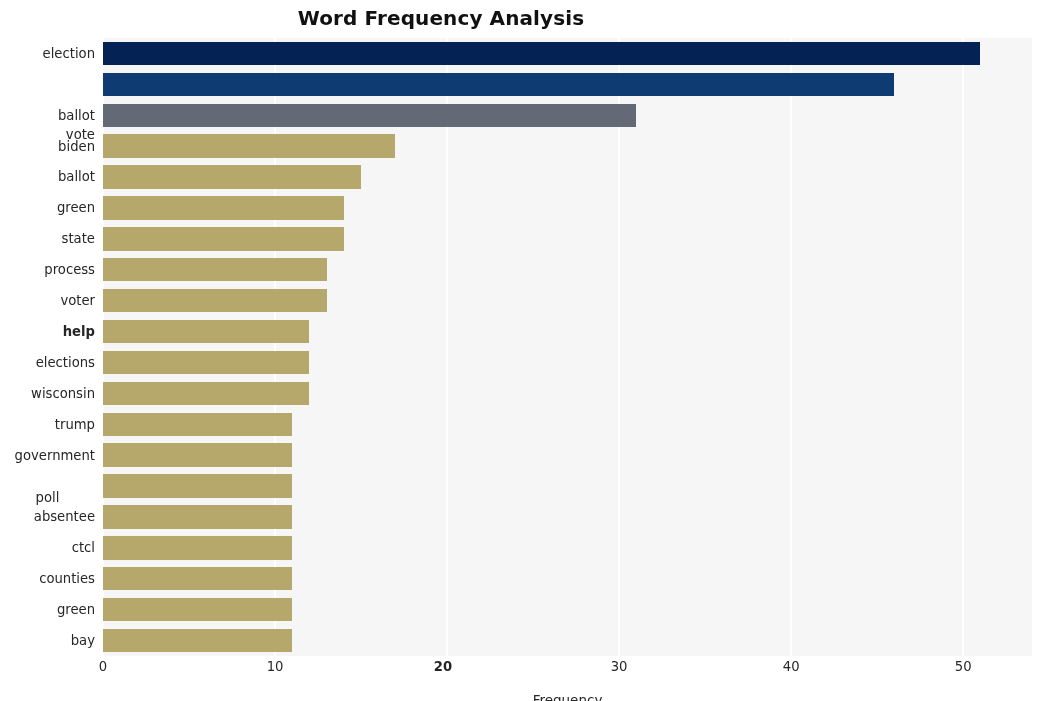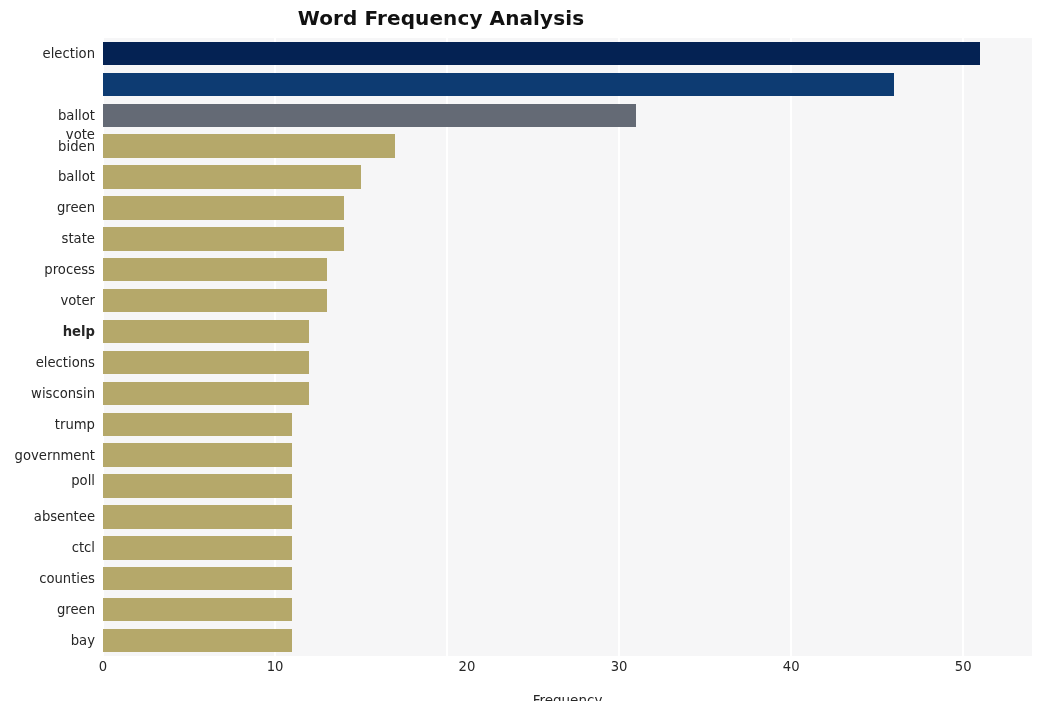--- a/index.html
+++ b/index.html
@@ -208,31 +208,31 @@
       <div class="y-tick-label" style="top: 132.45px;">ballot</div>
       <div class="y-tick-label" style="top: 163.35px;">green</div>
       <div class="y-tick-label" style="top: 194.25px;">state</div>
       <div class="y-tick-label" style="top: 225.15px;">process</div>
       <div class="y-tick-label" style="top: 256.05px;">voter</div>
       <div class="y-tick-label" style="top: 286.95px; font-weight: bold;">help</div>
       <div class="y-tick-label" style="top: 317.85px;">elections</div>
       <div class="y-tick-label" style="top: 348.75px;">wisconsin</div>
       <div class="y-tick-label" style="top: 379.65px;">trump</div>
       <div class="y-tick-label" style="top: 410.55px;">government</div>
-      <div class="y-tick-label" style="top: 436px;">poll</div>
+      <div class="y-tick-label" style="top: 453px; text-align: center;">poll</div>
       <div class="y-tick-label" style="top: 472.35px;">absentee</div>
       <div class="y-tick-label" style="top: 503.25px;">ctcl</div>
       <div class="y-tick-label" style="top: 534.15px;">counties</div>
       <div class="y-tick-label" style="top: 565.05px;">green</div>
       <div class="y-tick-label" style="top: 595.95px;">bay</div>
     </div>
 
   <div id="x-axis">
     <div id="x-axis-label">Frequency</div>
   <div class="x-tick-label" style="left: 103px;">0</div>
       <div class="x-tick-label" style="left: 275.037px;">10</div>
-      <div class="x-tick-label" style="left: 467px;">20</div>
+      <div class="x-tick-label" style="left: 443px; font-weight: bold;">20</div>
       <div class="x-tick-label" style="left: 619.111px;">30</div>
       <div class="x-tick-label" style="left: 791.148px;">40</div>
       <div class="x-tick-label" style="left: 963.185px;">50</div>
     </div>
 
 </div>
 
 </body></html>

